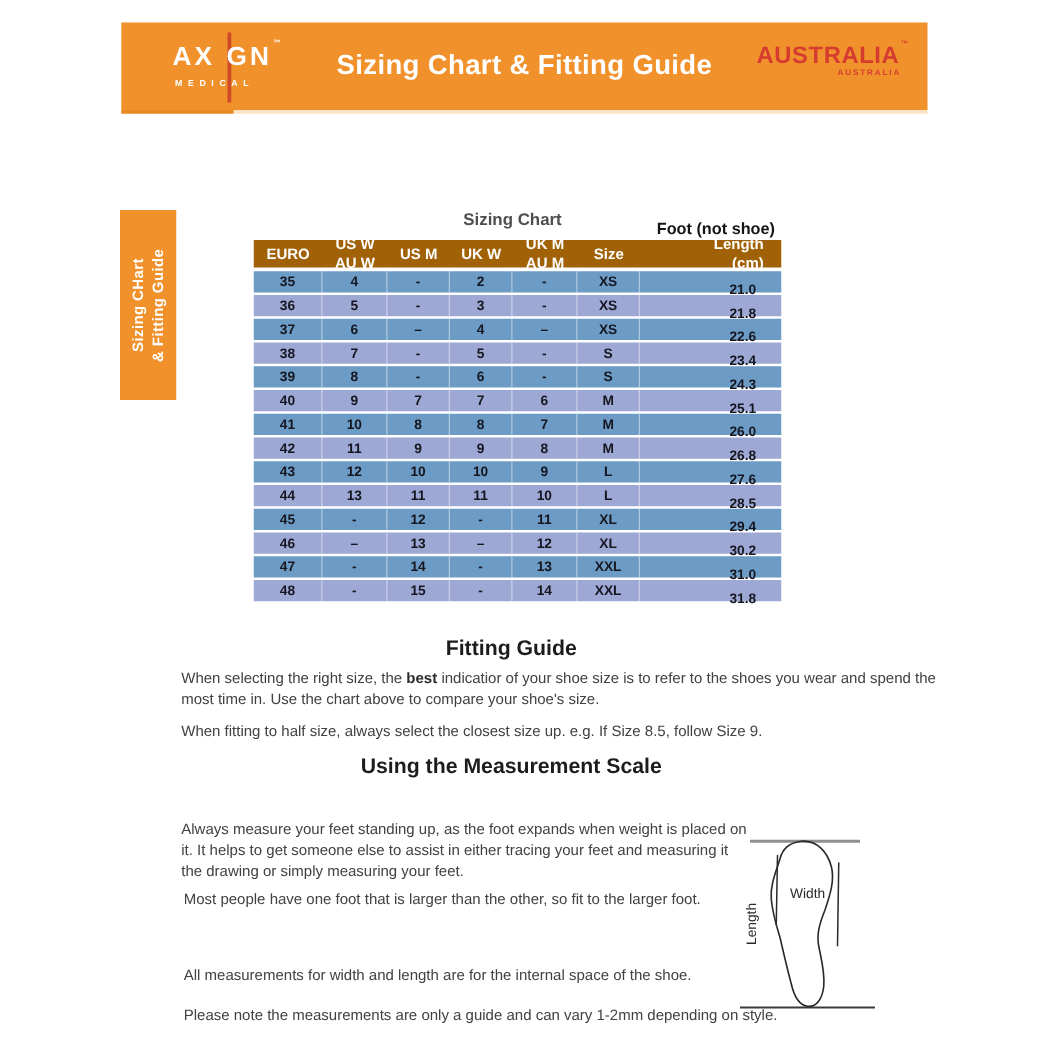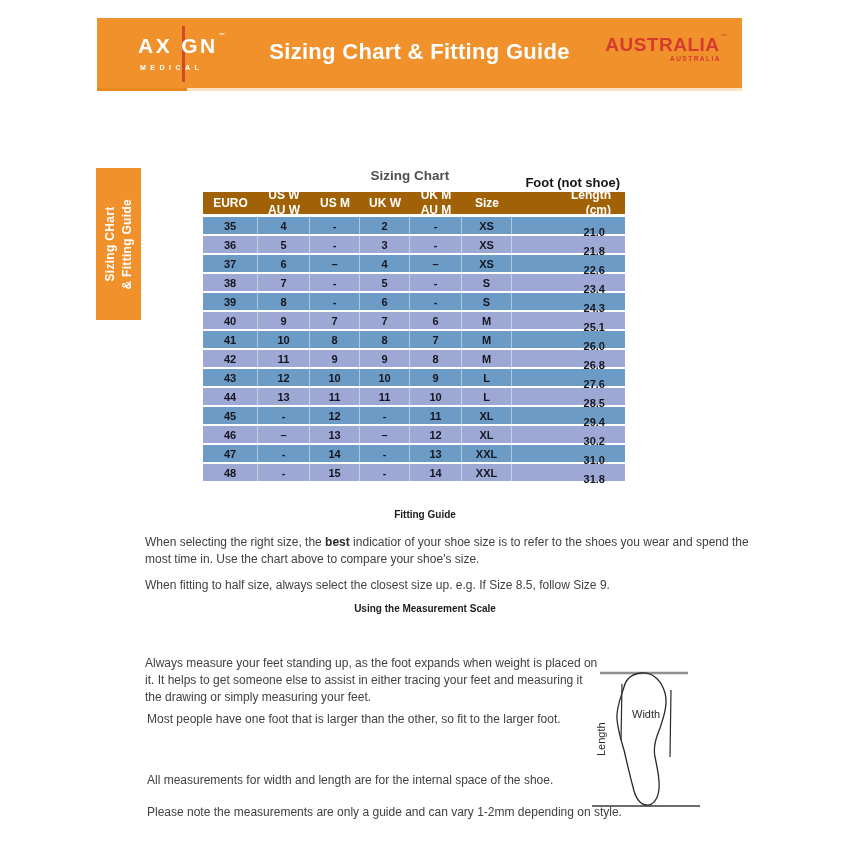--- a/index.html
+++ b/index.html
@@ -45,22 +45,22 @@
   .trow.even { background:#9EA8D5; }
   .cell { display:flex; align-items:center; justify-content:center;
           border-right:1px solid rgba(255,255,255,0.45); }
   .cell.last { border-right:none;margin-top:12px; }
   .col0 { width:55px; } .col1 { width:52px; } .col2 { width:50px; } .col3 { width:50px; }
   .col4 { width:52px; } .col5 { width:50px; } .col6 { width:113px; }
   .hcell.col6 { align-items:flex-end; padding-right:14px; }
   .cell.col6  { justify-content:flex-end; padding-right:20px; }
 
   
-  .sec-title { position:absolute; width:566px; left:142px; text-align:center;
-               font-size:10px; font-weight:bold; color:#1c1c1e; }
+  .sec-title { position:absolute; width:566px; left:126px; text-align:center;
+               font-size:17px; font-weight:bold; color:#1c1c1e; }
   .fitting-title { top:509px; }
   .measure-title { top:603px; }
   .para { position:absolute; font-size:12px; color:#414043; line-height:1.42;margin-left:20px; }
   .p-fit1 { left:125px; top:534px; width:604px; }
   .p-fit2 { left:125px; top:577px; width:604px; }
   .p-m1 { left:125px; top:628px; width:500px; }
   .p-m2 { left:125px; top:655px; width:455px; }
   .p-m3 { left:127px; top:711px; width:500px; }
   .p-m4 { left:127px; top:772px; width:520px; }
   .p-m5 { left:127px; top:804px; width:524px; }

